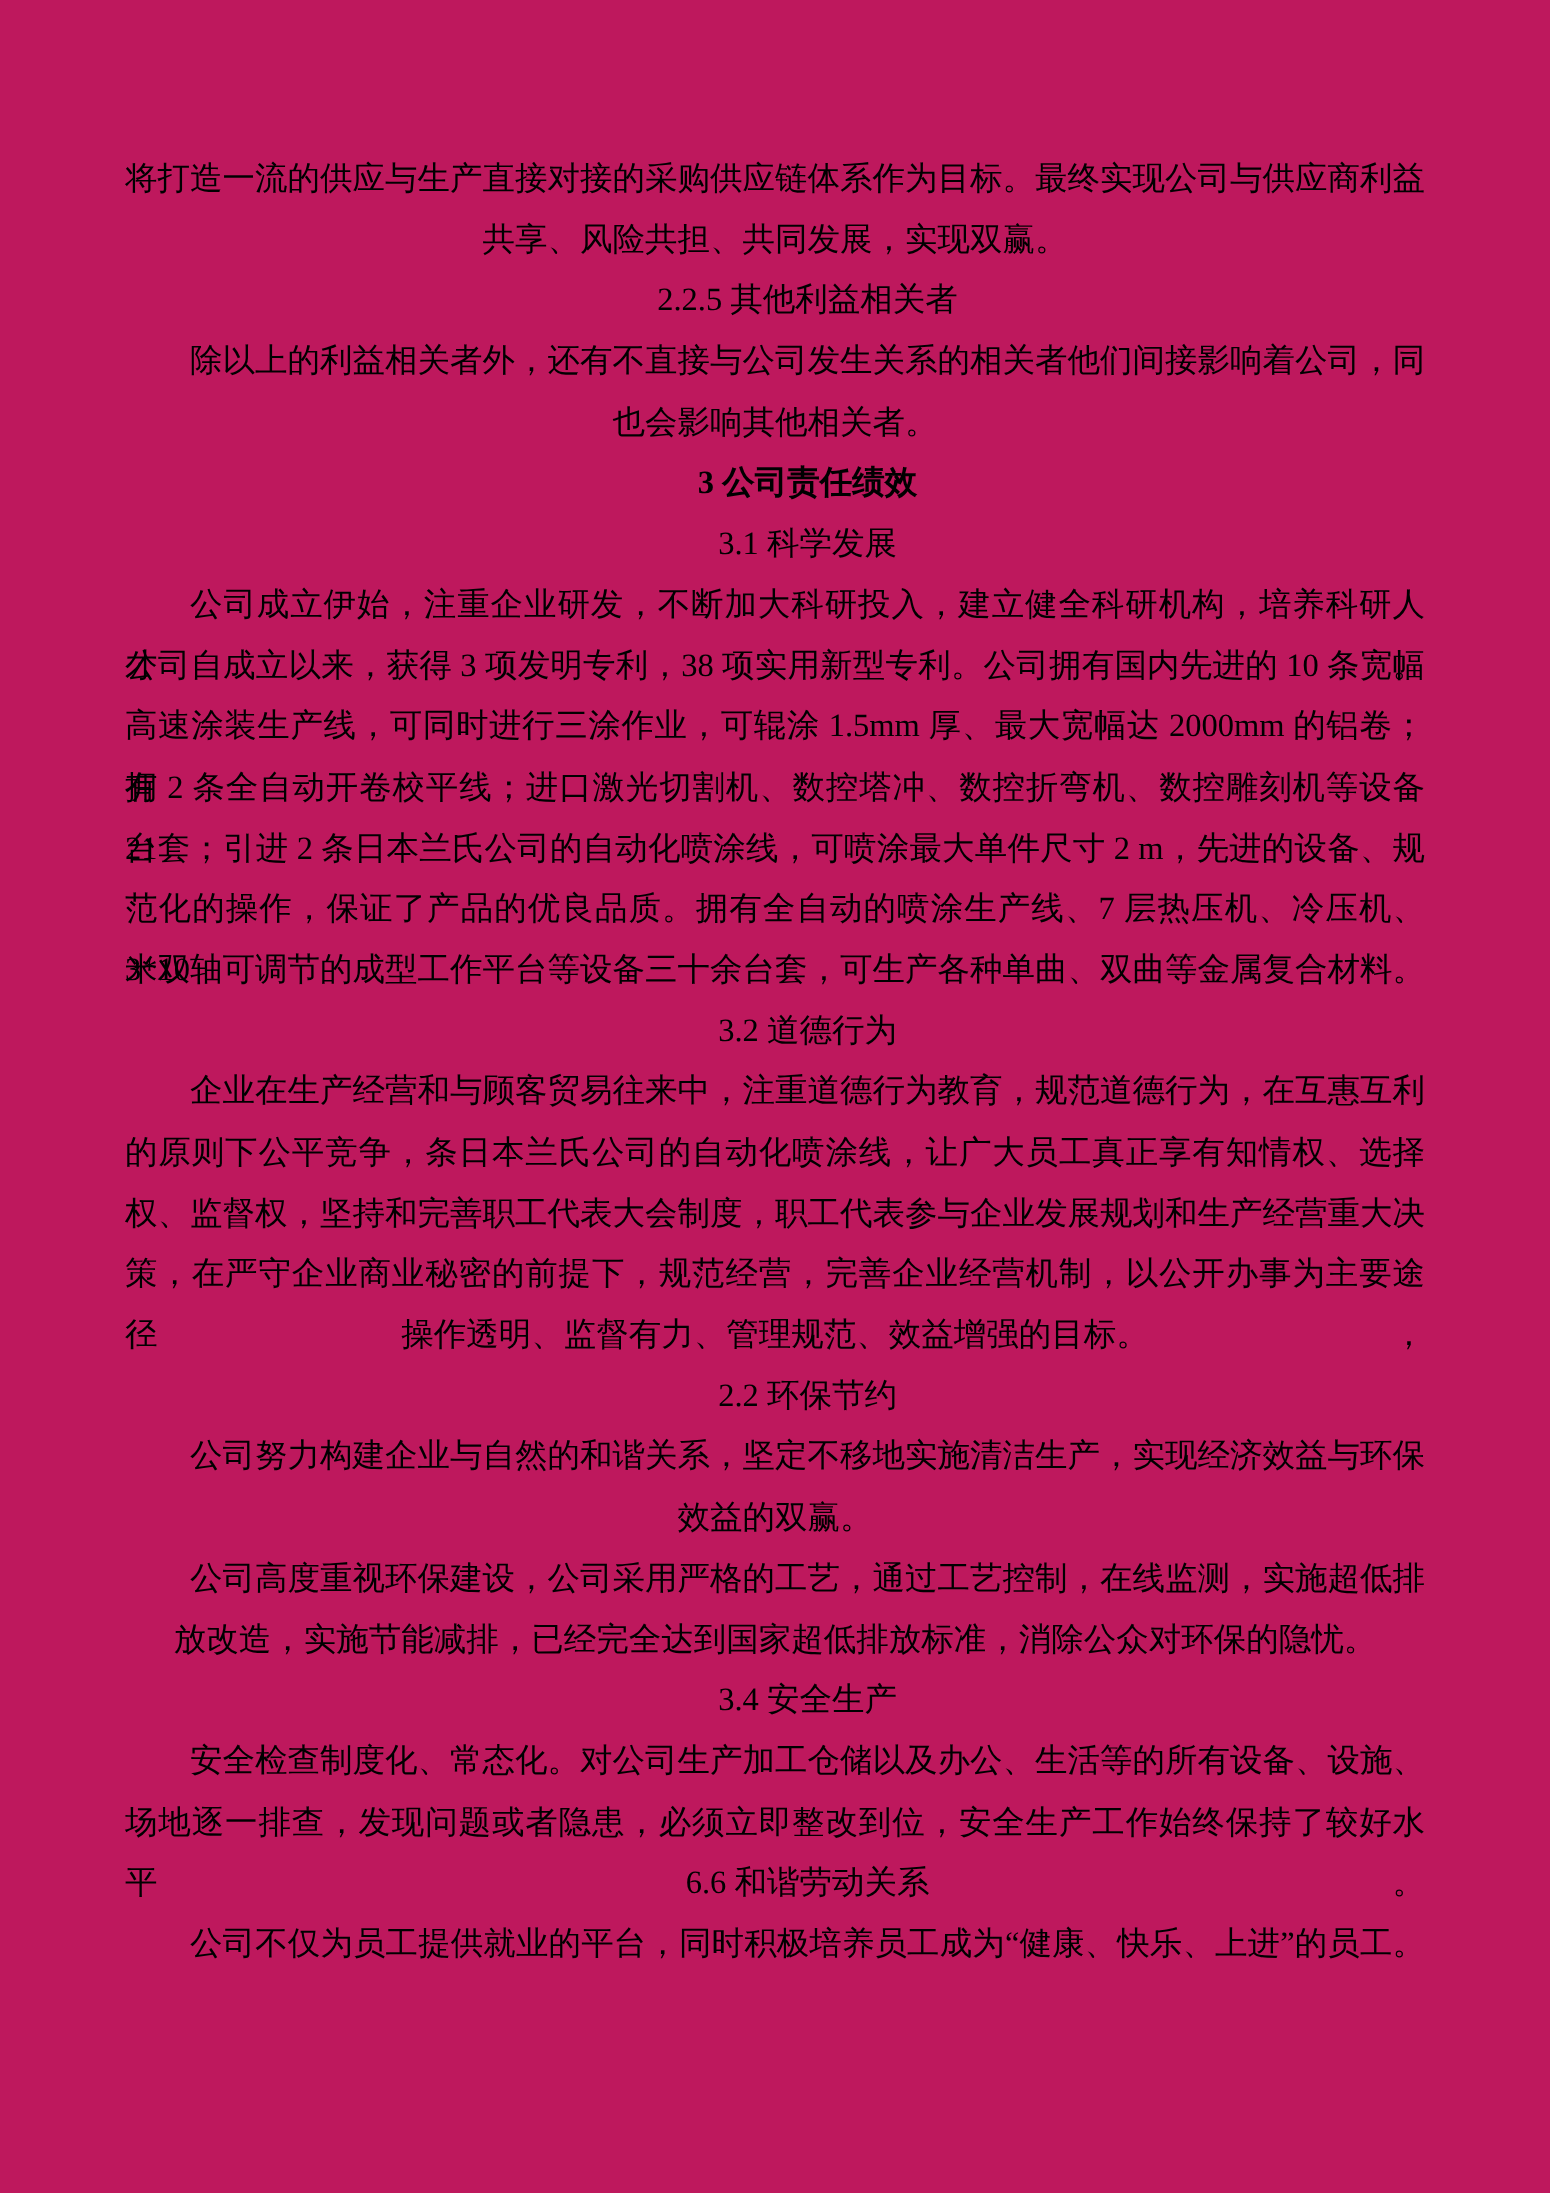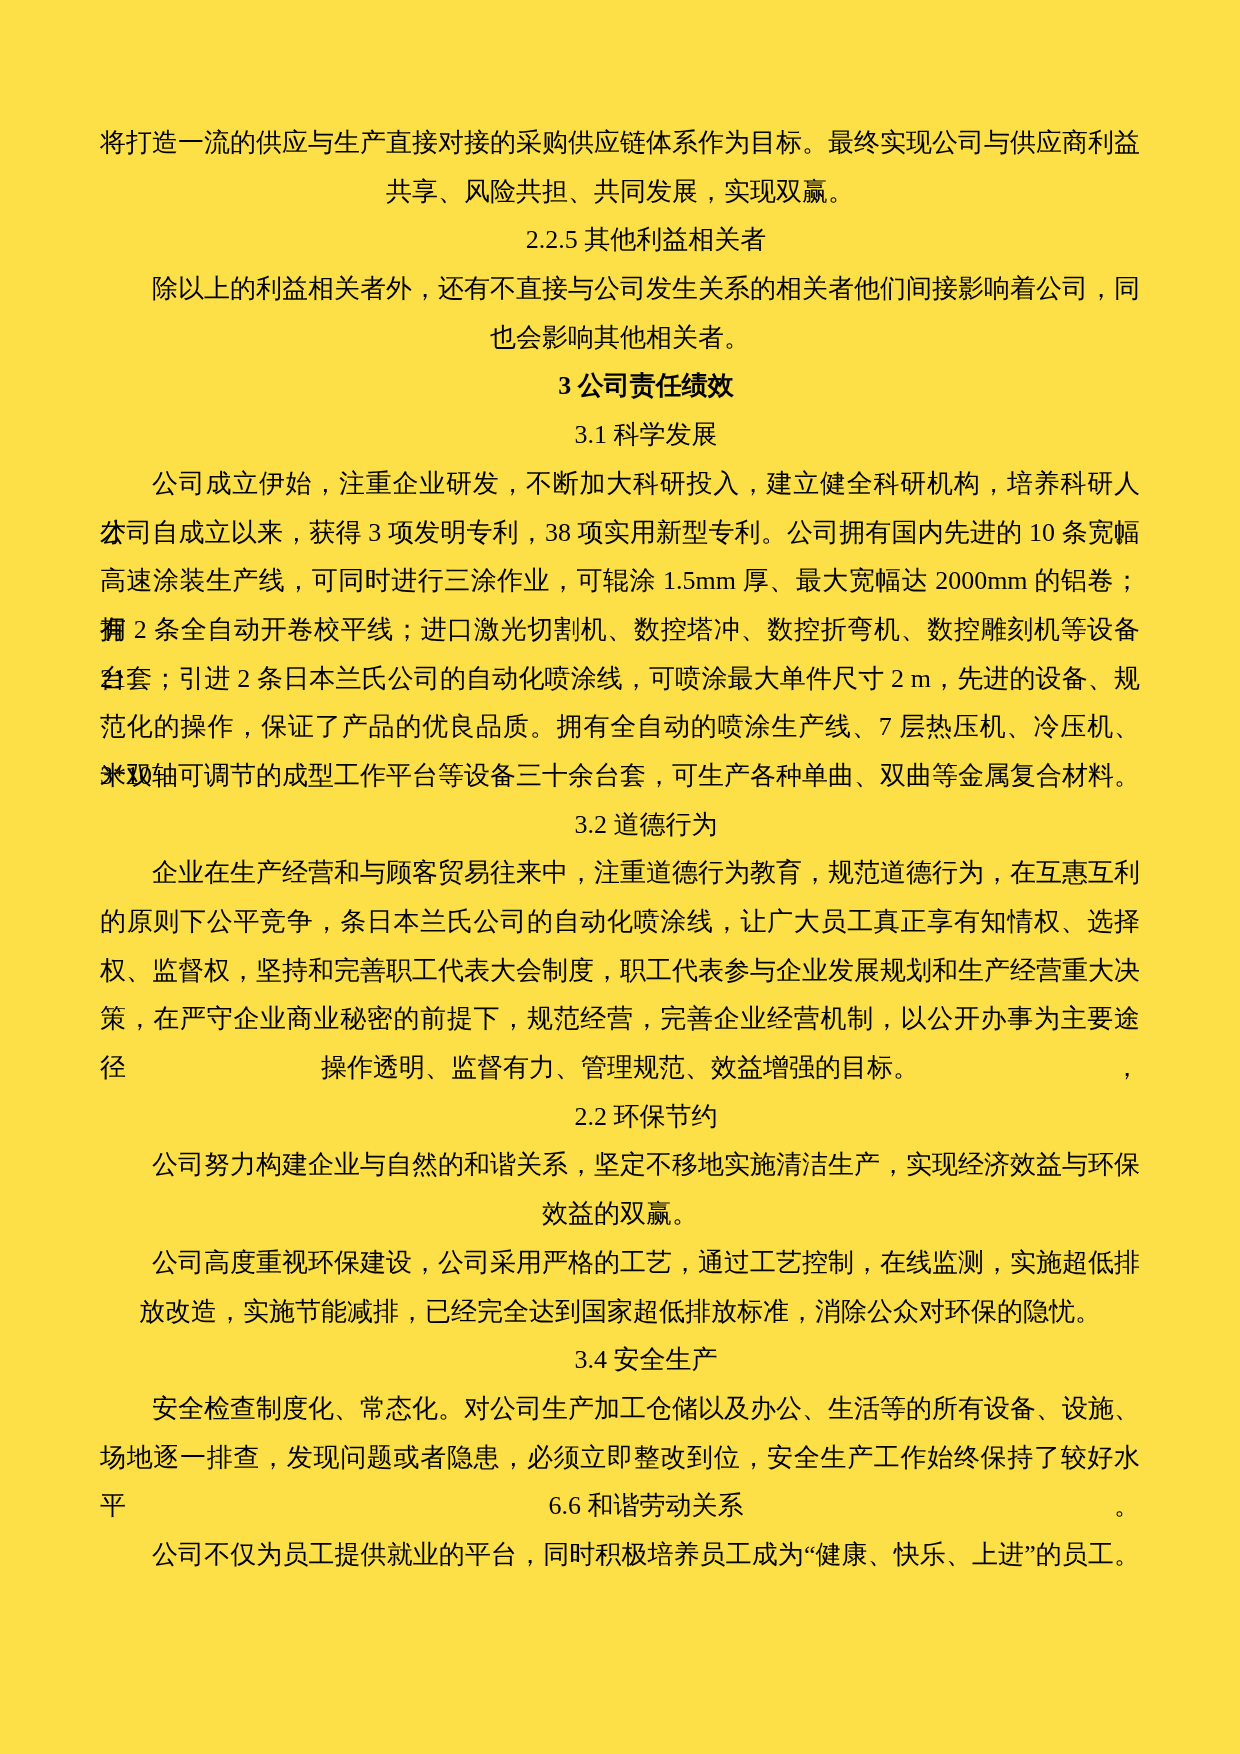--- a/index.html
+++ b/index.html
@@ -8,21 +8,21 @@
     height: 1754px;
     position: relative;
     background: #ffffff;
     font-family: "Liberation Serif", "DejaVu Serif", serif;
   }
   .page {
     position: absolute;
     left: 0; top: 0;
     width: 1240px;
     height: 1754px;
-    background: #fde047;
+    background: #be185d;
     color: #000000;
     overflow: hidden;
   }
   .doc-text {
     position: absolute;
     left: 100px;
     top: 119px;
     width: 1040px;
     font-size: 26px;
     color: #000000;

